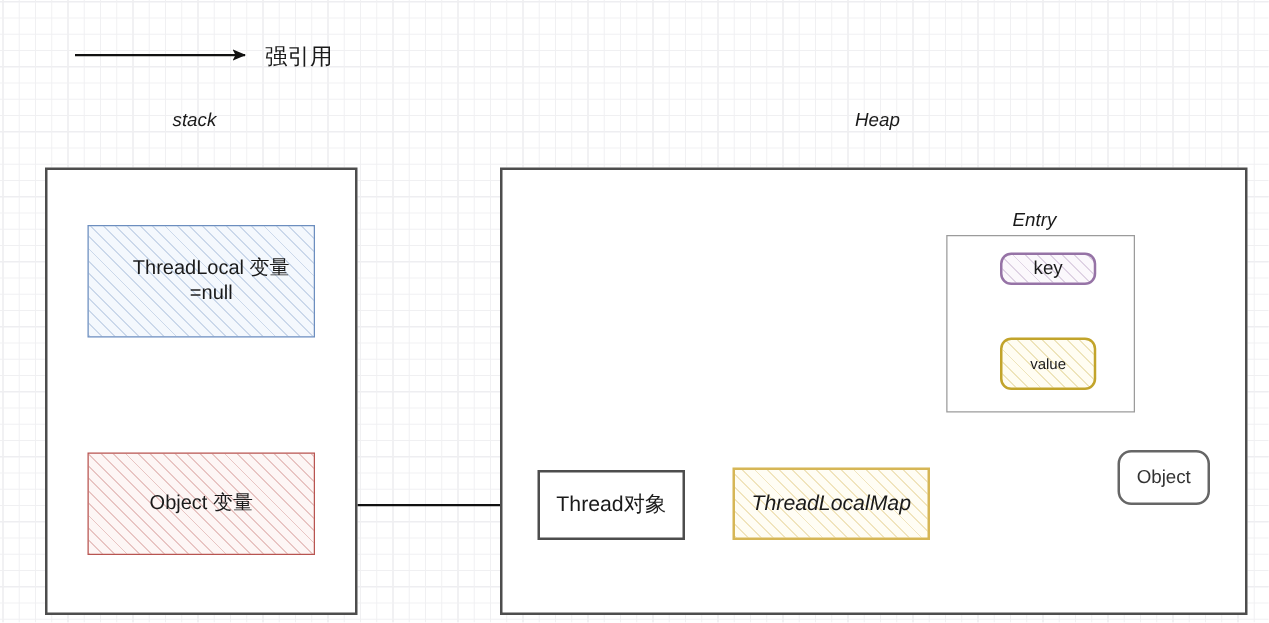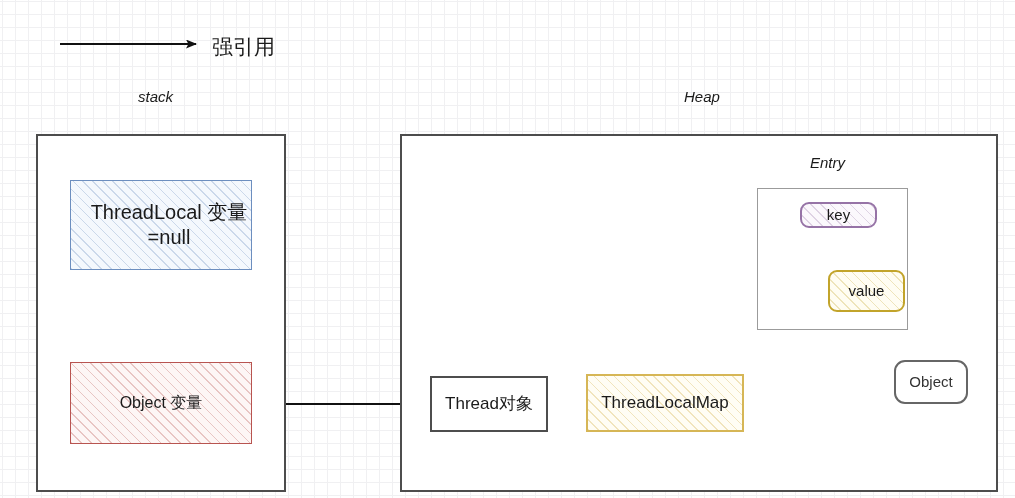--- a/index.html
+++ b/index.html
@@ -54,21 +54,21 @@
     white-space: nowrap;
     font-style: italic;
   }
 
   
   .box-blue {
     border: 1.5px solid #6c8ebf;
     background-color: #f4f8fd;
     background-image: repeating-linear-gradient(
       45deg, rgba(108,142,191,.30) 0 1px, rgba(255,255,255,0) 1px 7px);
-    font-size: 20px;
+    font-size: 16px;
     padding-left: 16px;
   }
   .box-red {
     border: 1.5px solid #b85450;
     background-color: #fdf6f5;
     background-image: repeating-linear-gradient(
       45deg, rgba(184,84,80,.30) 0 1px, rgba(255,255,255,0) 1px 7px);
     font-size: 16px;
   }
 
@@ -77,54 +77,54 @@
     border: 2px solid #4d4d4d;
     background: #ffffff;
     font-size: 17px;
   }
   .box-map {
     border: 2px solid #d6b656;
     background-color: #fffdf4;
     background-image: repeating-linear-gradient(
       45deg, rgba(214,182,86,.35) 0 1px, rgba(255,255,255,0) 1px 7px);
     font-size: 17px;
+    font-style: italic;
   }
   .entry-frame {
     border: 1.5px solid #9b9b9b;
     background: #ffffff;
   }
   .box-key {
     border: 2px solid #9673a6;
     border-radius: 9px;
     background-color: #fbf8fc;
     background-image: repeating-linear-gradient(
       45deg, rgba(150,115,166,.28) 0 1px, rgba(255,255,255,0) 1px 7px);
     font-size: 15px;
   }
   .box-value {
     border: 2px solid #c2a42b;
     border-radius: 9px;
     background-color: #fffdf2;
     background-image: repeating-linear-gradient(
       45deg, rgba(194,164,43,.28) 0 1px, rgba(255,255,255,0) 1px 7px);
-    font-size: 15px;
-    margin-left: 28px;
+    font-size: 12px;
   }
   .box-object {
     border: 2px solid #666666;
     border-radius: 11px;
     background: #ffffff;
     font-size: 15px;
     color: #333333;
   }
 
   
   .legend-label {
     position: absolute;
-    font-size: 21px;
+    font-size: 18px;
     white-space: nowrap;
     text-align: right;
   }
   .watermark {
     position: absolute;
     font-size: 9px;
     color: #d8d8d8;
     letter-spacing: 1px;
     white-space: nowrap;
   }
@@ -163,21 +163,21 @@
     <span>ThreadLocal 变量
 =null</span>
   </div>
 
   <div class="node box-red" style="left:70px; top:362px; width:182px; height:82px;">
     <span>Object 变量</span>
   </div>
 
   <div class="node frame" style="left:400px; top:134px; width:598px; height:358px;"></div>
 
-  <div class="frame-label" style="left:810px; top:154px;">Entry</div>
+  <div class="frame-label" style="left:810px; top:168px;">Entry</div>
   <div class="node entry-frame" style="left:757px; top:188px; width:151px; height:142px;"></div>
 
   <div class="node box-key" style="left:800px; top:202px; width:77px; height:26px;">
     <span>key</span>
   </div>
 
   <div class="node box-value" style="left:800px; top:270px; width:77px; height:42px;">
     <span>value</span>
   </div>
 

